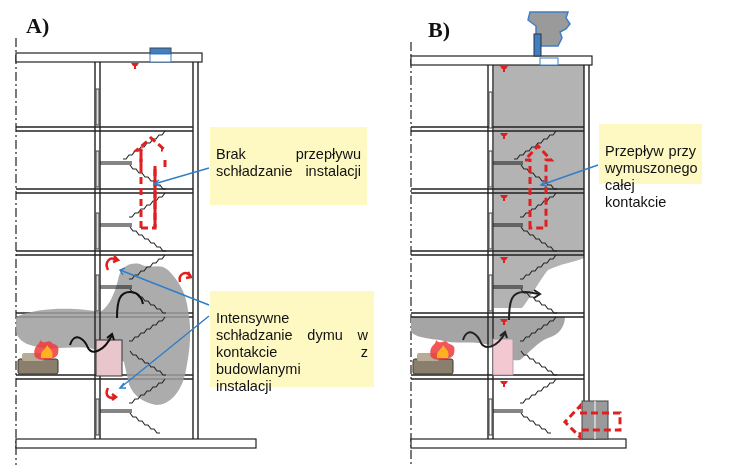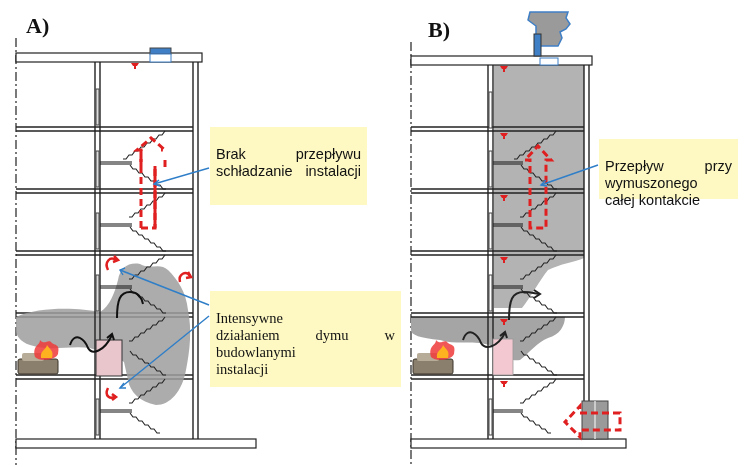--- a/index.html
+++ b/index.html
@@ -222,24 +222,25 @@
 </svg>
 
 <div class="panel-label" style="left:26px;top:13px;">A)</div>
 <div class="panel-label" style="left:428px;top:17px;">B)</div>
 
 <div class="note" style="left:210px;top:127px;width:157px;height:78px;">
   <span class="ln jl">Brak przepływu</span>
   <span class="ln jl">schładzanie instalacji</span>
 </div>
 
-<div class="note" style="left:210px;top:291px;width:191px;height:96px;font-family:Liberation Serif, serif;">
+<div class="note" style="left:210px;top:291px;width:164px;height:96px;">
   <span class="ln">Intensywne</span>
-  <span class="ln jl">działaniem dymu w</span>
+  <span class="ln jl">schładzanie dymu w</span>
+  <span class="ln jl">kontakcie z</span>
   <span class="ln">budowlanymi</span>
   <span class="ln">instalacji</span>
 </div>
 
-<div class="note" style="left:599px;top:139px;width:139px;height:60px;">
+<div class="note" style="left:599px;top:124px;width:103px;height:60px;">
   <span class="ln jl">Przepływ przy</span>
   <span class="ln">wymuszonego</span>
   <span class="ln">całej kontakcie</span>
 </div>
 
 </body></html>

